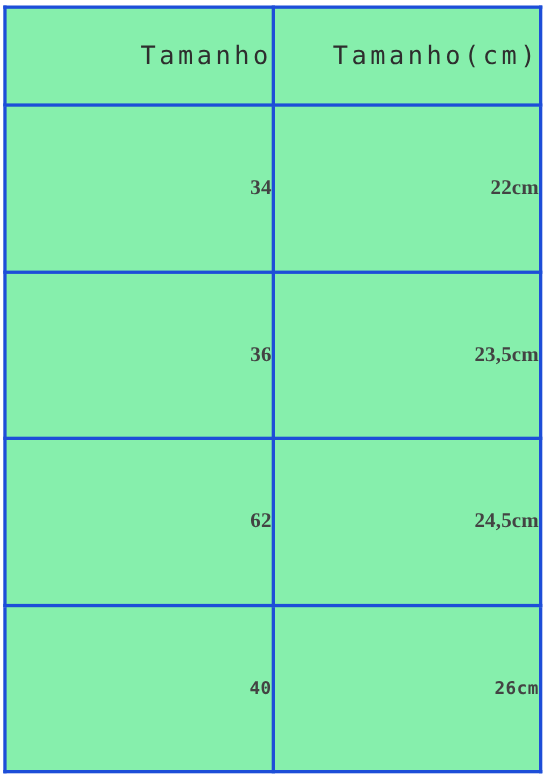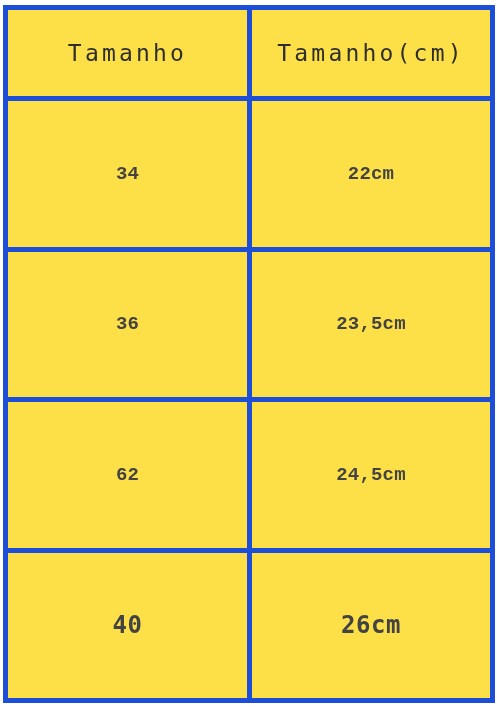--- a/index.html
+++ b/index.html
@@ -30,53 +30,53 @@
     table-layout: fixed;
     border: 1px solid #434343;
     box-sizing: border-box;
   }
 
   table.size-table col.col-size    { width: 244px; }
   table.size-table col.col-measure { width: 243px; }
 
   table.size-table th,
   table.size-table td {
-    border: 5px solid #1d4ed8;
-    text-align: center;
+    border: 3px solid #1d4ed8;
+    text-align: right;
     vertical-align: middle;
     padding: 0;
     color: #3b3b3b;
-    background: #fde047;
+    background: #86efac;
   }
 
   
   table.size-table thead th {
     height: 86px;
     font-family: "DejaVu Sans Mono", "Liberation Mono", monospace;
     font-weight: 400;
     font-size: 23px;
     letter-spacing: 3.2px;
     color: #2e2e2e;
   }
 
   
   table.size-table tbody td {
     height: 87px;
-    font-family: Liberation Mono, monospace;
+    font-family: Liberation Serif, serif;
     font-weight: bold;
     font-size: 19px;
     letter-spacing: 0.2px;
     color: #434343;
   }
 
   
   table.size-table tbody tr.row-mono td {
     font-family: "DejaVu Sans Mono", "Liberation Mono", monospace;
     font-weight: bold;
-    font-size: 24px;
+    font-size: 16px;
     letter-spacing: 0.5px;
   }
 </style>
 </head>
 <body>
 
 <div id="size-chart-wrap">
   <table class="size-table">
     <colgroup>
       <col class="col-size">

